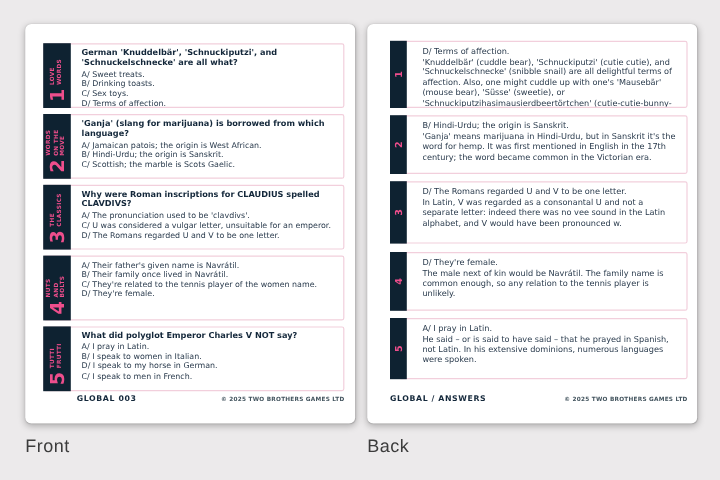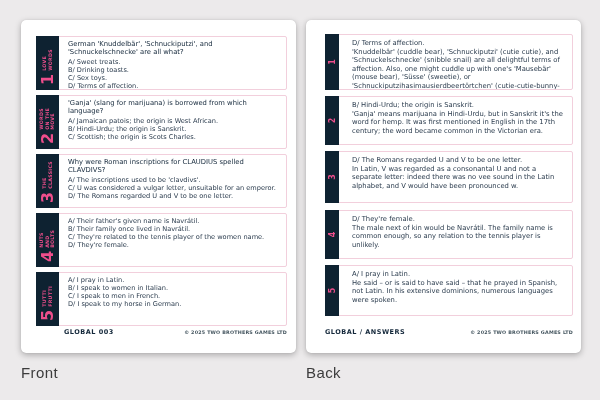--- a/index.html
+++ b/index.html
@@ -22,21 +22,21 @@
   .fbox { position:absolute; left:15px; top:0; bottom:0; width:251px;
           border:1px solid #f2cfdc; border-radius:2px; padding:3px 6px 2px 31px; overflow:hidden; }
   .ftab { position:absolute; left:15px; top:0; width:23px; height:54px; background:#0e2231; z-index:2; }
   .ftab-inner { position:absolute; left:0; top:0; width:54px; height:23px;
                 transform:rotate(-90deg) translateX(-54px); transform-origin:top left;
                 display:flex; align-items:center; gap:3px; padding-left:5px; }
   .fnum { color:#ee4e8c; font-size:16px; font-weight:bold; line-height:16px; }
   .fcat { display:flex; flex-direction:column; }
   .fcat span { display:block; color:#ee4e8c; font-size:4.8px; font-weight:bold;
                line-height:5.4px; letter-spacing:.25px; white-space:nowrap; }
-  .q   { font-size:6.8px; font-weight:normal; color:#13273a; line-height:8.3px; margin-bottom:1px; }
+  .q   { font-size:6.8px; font-weight:bold; color:#13273a; line-height:8.3px; margin-bottom:1px; }
   .opt { font-size:6.6px; color:#2a3b4d; line-height:8.1px; }
 
   
   .bblock { position:absolute; left:0; right:0; }
   .bbox { position:absolute; left:26px; top:0; bottom:0; width:241px;
           border:1px solid #f2cfdc; border-radius:2px; padding:4px 7px 3px 19px; overflow:hidden; }
   .btab { position:absolute; left:19px; top:0; width:14px; height:100%; background:#0e2231; z-index:2; }
   .btab-inner { position:absolute; left:0; top:0; height:14px;
                 transform-origin:top left; display:flex; align-items:center; justify-content:center; }
   .bnum { color:#ee4e8c; font-size:8px; font-weight:bold; }
@@ -74,38 +74,38 @@
           </span>
         </div>
       </div>
     </div>
 
     <div class="fblock" style="top:75px">
       <div class="fbox">
         <div class="q">'Ganja' (slang for marijuana) is borrowed from which language?</div>
         <div class="opt">A/ Jamaican patois; the origin is West African.</div>
         <div class="opt">B/ Hindi-Urdu; the origin is Sanskrit.</div>
-        <div class="opt">C/ Scottish; the origin is Scots Charles.</div>
+        <div class="opt">C/ Scottish; the marble is Scots Gaelic.</div>
       </div>
       <div class="ftab">
         <div class="ftab-inner">
           <span class="fnum">2</span>
           <span class="fcat">
             <span>WORDS</span>
             <span>ON THE</span>
             <span>MOVE</span>
           </span>
         </div>
       </div>
     </div>
 
     <div class="fblock" style="top:134px">
       <div class="fbox">
         <div class="q">Why were Roman inscriptions for CLAUDIUS spelled CLAVDIVS?</div>
-        <div class="opt">A/ The inscriptions used to be 'clavdivs'.</div>
+        <div class="opt">A/ The pronunciation used to be 'clavdivs'.</div>
         <div class="opt">C/ U was considered a vulgar letter, unsuitable for an emperor.</div>
         <div class="opt">D/ The Romans regarded U and V to be one letter.</div>
       </div>
       <div class="ftab">
         <div class="ftab-inner">
           <span class="fnum">3</span>
           <span class="fcat">
             <span>THE</span>
             <span>CLASSICS</span>
           </span>
@@ -127,24 +127,25 @@
             <span>NUTS</span>
             <span>AND</span>
             <span>BOLTS</span>
           </span>
         </div>
       </div>
     </div>
 
     <div class="fblock" style="top:252px">
       <div class="fbox">
+        <div class="q">What did polyglot Emperor Charles V NOT say?</div>
         <div class="opt">A/ I pray in Latin.</div>
         <div class="opt">B/ I speak to women in Italian.</div>
+        <div class="opt">D/ I speak to my horse in German.</div>
         <div class="opt">C/ I speak to men in French.</div>
-        <div class="opt">D/ I speak to my horse in German.</div>
       </div>
       <div class="ftab">
         <div class="ftab-inner">
           <span class="fnum">5</span>
           <span class="fcat">
             <span>TUTTI</span>
             <span>FRUTTI</span>
           </span>
         </div>
       </div>

